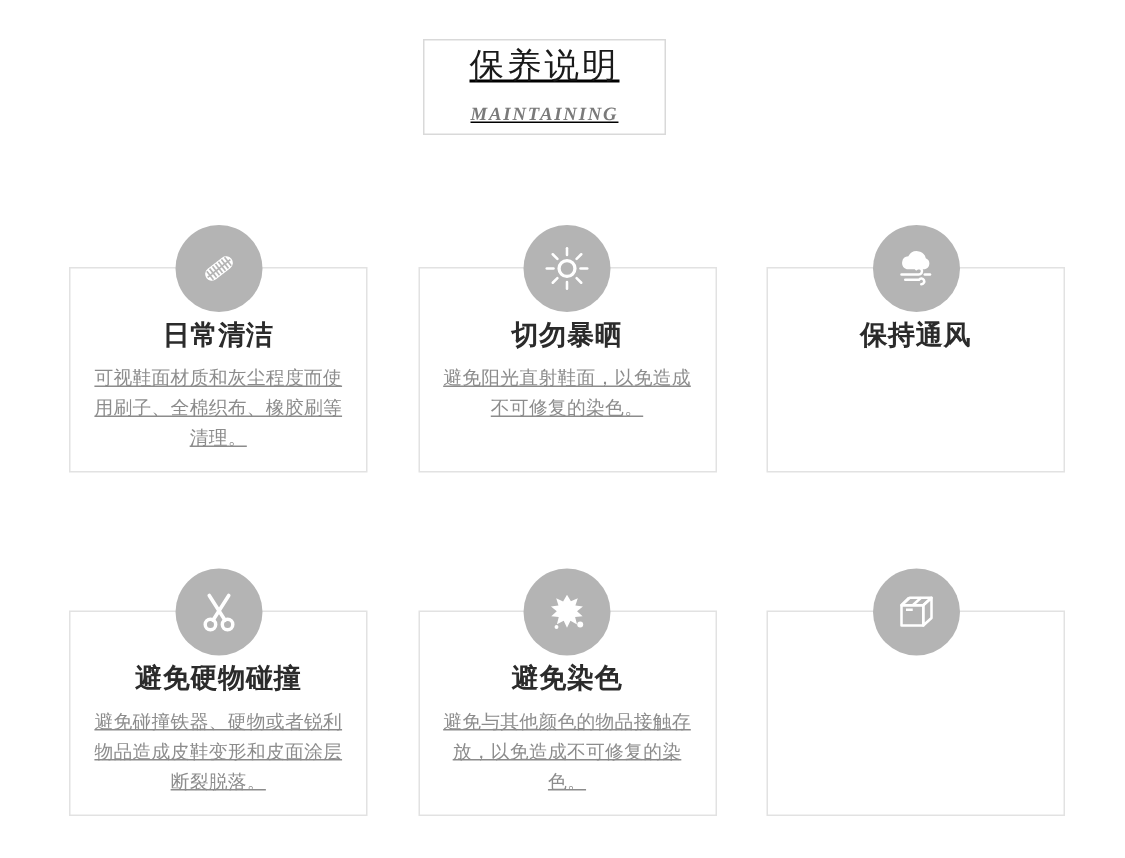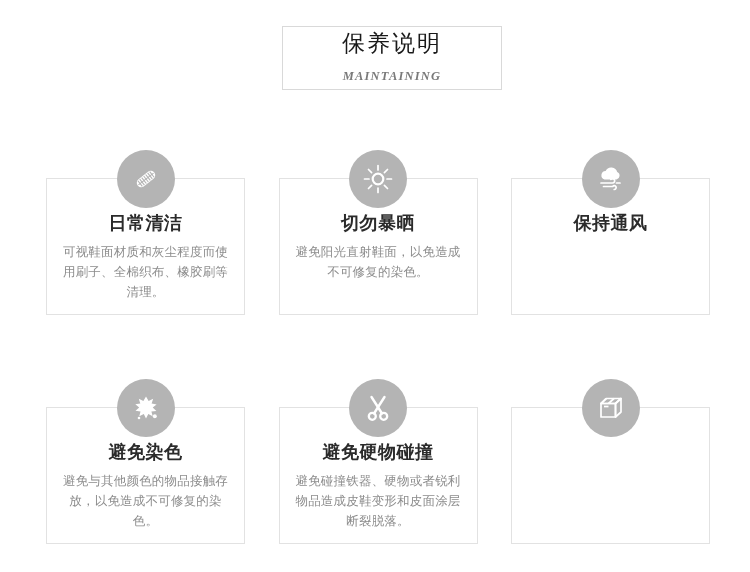--- a/index.html
+++ b/index.html
@@ -13,28 +13,29 @@
     position: relative;
     font-family: "Liberation Sans", "DejaVu Sans", sans-serif;
     overflow: hidden;
   }
 
   
   .header-box {
     position: absolute;
     left: 282px;
     top: 26px;
-    width: 220px;
+    width: 162px;
     height: 64px;
     border: 1px solid #d9d9d9;
     box-sizing: border-box;
     display: flex;
     flex-direction: column;
     align-items: center;
     justify-content: center;
+    text-decoration: underline;
   }
   .header-cn {
     font-family: "Liberation Serif", "DejaVu Serif", serif;
     font-size: 23px;
     letter-spacing: 2px;
     color: #1a1a1a;
     line-height: 1.05;
     white-space: nowrap;
   }
   .header-en {
@@ -106,20 +107,21 @@
     color: #2b2b2b;
     letter-spacing: 0.5px;
     line-height: 1.2;
     margin-bottom: 7px;
   }
   .card-text {
     font-size: 12.5px;
     color: #8c8c8c;
     line-height: 1.62;
     letter-spacing: 0.2px;
+    text-decoration: underline;
   }
 </style>
 </head>
 <body>
 
 <div class="header-box">
   <div class="header-cn">保养说明</div>
   <div class="header-en">MAINTAINING</div>
 </div>
 
@@ -189,45 +191,45 @@
       </div>
     </div>
 
   </div>
 
   <div class="row row-2">
 
     <div class="card">
       <div class="icon-circle">
         <svg width="32" height="32" viewBox="0 0 32 32" aria-hidden="true">
+          <g fill="none" stroke="#ffffff" stroke-width="2.4" stroke-linecap="round">
+            <line x1="9.5" y1="5" x2="20" y2="21.5"></line>
+            <line x1="22.5" y1="5" x2="12" y2="21.5"></line>
+          </g>
+          <circle cx="10.3" cy="24.3" r="3.5" fill="none" stroke="#ffffff" stroke-width="2.3"></circle>
+          <circle cx="21.7" cy="24.3" r="3.5" fill="none" stroke="#ffffff" stroke-width="2.3"></circle>
+        </svg>
+      </div>
+      <div class="card-body">
+        <div class="card-title">避免硬物碰撞</div>
+        <div class="card-text">避免碰撞铁器、硬物或者锐利物品造成皮鞋变形和皮面涂层断裂脱落。</div>
+      </div>
+    </div>
+
+    <div class="card">
+      <div class="icon-circle">
+        <svg width="32" height="32" viewBox="0 0 32 32" aria-hidden="true">
           <path d="M16 4.5l2.6 4.4 4.6-2.1-1.6 4.8 5 .8-3.9 3.1 3.7 3.4-5 .5 1.3 4.9-4.4-2.4-2.3 4.6-2.2-4.6-4.5 2.3 1.2-4.8-5-.6 3.7-3.3-3.9-3.2 5-.7-1.5-4.8 4.6 2.2z" fill="#ffffff"></path>
           <circle cx="24.8" cy="24.3" r="2" fill="#ffffff"></circle>
           <circle cx="9" cy="26" r="1.3" fill="#ffffff"></circle>
         </svg>
       </div>
       <div class="card-body">
         <div class="card-title">避免染色</div>
         <div class="card-text">避免与其他颜色的物品接触存放，以免造成不可修复的染色。</div>
-      </div>
-    </div>
-
-    <div class="card">
-      <div class="icon-circle">
-        <svg width="32" height="32" viewBox="0 0 32 32" aria-hidden="true">
-          <g fill="none" stroke="#ffffff" stroke-width="2.4" stroke-linecap="round">
-            <line x1="9.5" y1="5" x2="20" y2="21.5"></line>
-            <line x1="22.5" y1="5" x2="12" y2="21.5"></line>
-          </g>
-          <circle cx="10.3" cy="24.3" r="3.5" fill="none" stroke="#ffffff" stroke-width="2.3"></circle>
-          <circle cx="21.7" cy="24.3" r="3.5" fill="none" stroke="#ffffff" stroke-width="2.3"></circle>
-        </svg>
-      </div>
-      <div class="card-body">
-        <div class="card-title">避免硬物碰撞</div>
-        <div class="card-text">避免碰撞铁器、硬物或者锐利物品造成皮鞋变形和皮面涂层断裂脱落。</div>
       </div>
     </div>
 
     <div class="card">
       <div class="icon-circle">
         <svg width="32" height="32" viewBox="0 0 32 32" aria-hidden="true">
           <g fill="none" stroke="#ffffff" stroke-width="1.7" stroke-linejoin="round">
             <path d="M6 11.5l5.5-5h14.5l-5.5 5z"></path>
             <path d="M6 11.5h14.5v13.5H6z"></path>
             <path d="M20.5 11.5L26 6.5V20l-5.5 5z"></path>

